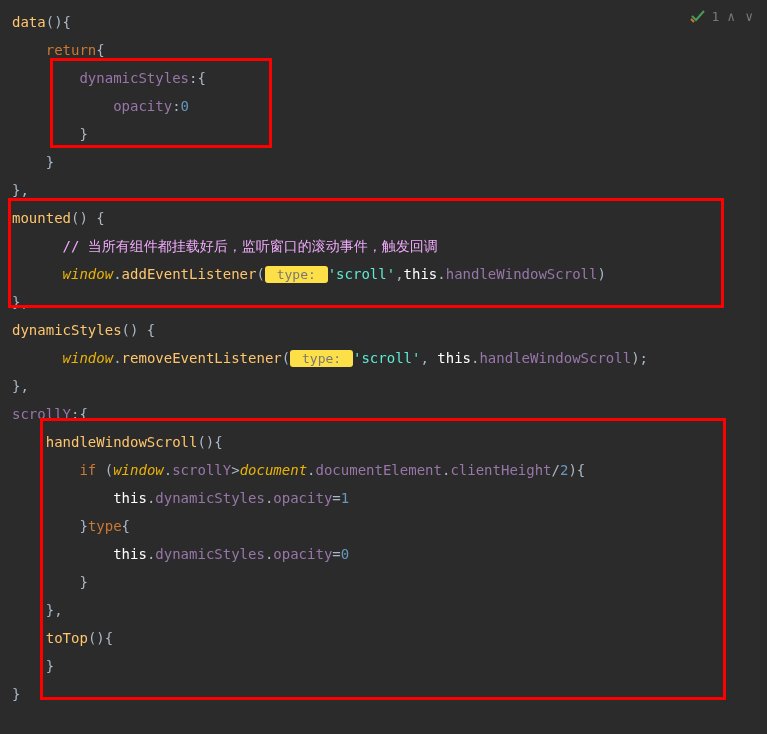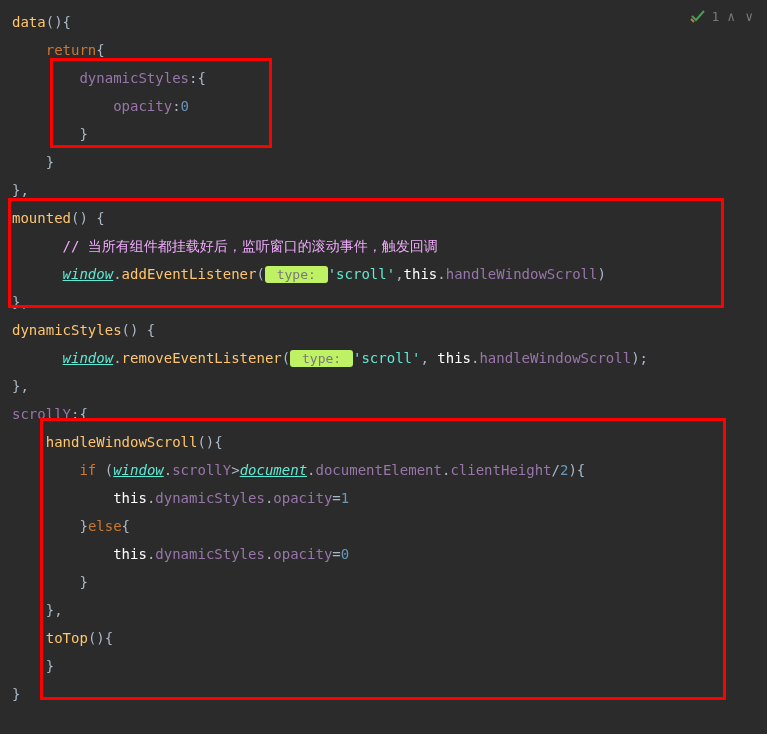--- a/index.html
+++ b/index.html
@@ -18,22 +18,22 @@
   line-height: 28px;
   position: relative;
 }
 .line { white-space: pre; height: 28px; }
 .kw { color: #cc7832; text-align: right; }
 .fn { color: #ffc66d; }
 .prop { color: #9876aa; }
 .str { color: #5eead4; }
 .num { color: #6897bb; }
 .comment { color: #f0abfc; }
-.objitalic { color: #5eead4; font-style: italic; text-decoration: underline; }
-.hintbox { background: #bef264; padding: 1px 4px; border-radius: 3px; color: #787878; font-size: 13px; }
+.objitalic { color: #eab308; font-style: italic; }
+.hintbox { background: #fde047; padding: 1px 4px; border-radius: 3px; color: #787878; font-size: 13px; }
 .punct { color: #a9b7c6; }
 .this { color: #ffffff; }
 .redbox {
   position: absolute;
   border: 3px solid #ff0000;
   pointer-events: none;
 }
 .topbar {
   position: absolute;
   top: 8px;
@@ -78,21 +78,21 @@
 <div class="line">      <span class="comment">// 当所有组件都挂载好后，监听窗口的滚动事件，触发回调</span></div>
 <div class="line">      <span class="objitalic">window</span><span class="punct">.</span><span class="fn">addEventListener</span><span class="punct">(</span><span class="hintbox"> type: </span><span class="str">'scroll'</span><span class="punct">,</span><span class="this">this</span><span class="punct">.</span><span class="prop">handleWindowScroll</span><span class="punct">)</span></div>
 <div class="line"><span class="punct">},</span></div>
 <div class="line"><span class="fn">dynamicStyles</span><span class="punct">() {</span></div>
 <div class="line">      <span class="objitalic">window</span><span class="punct">.</span><span class="fn">removeEventListener</span><span class="punct">(</span><span class="hintbox"> type: </span><span class="str">'scroll'</span><span class="punct">, </span><span class="this">this</span><span class="punct">.</span><span class="prop">handleWindowScroll</span><span class="punct">);</span></div>
 <div class="line"><span class="punct">},</span></div>
 <div class="line"><span class="prop">scrollY</span><span class="punct">:{</span></div>
 <div class="line">    <span class="fn">handleWindowScroll</span><span class="punct">(){</span></div>
 <div class="line">        <span class="kw">if </span><span class="punct">(</span><span class="objitalic">window</span><span class="punct">.</span><span class="prop">scrollY</span><span class="punct">&gt;</span><span class="objitalic">document</span><span class="punct">.</span><span class="prop">documentElement</span><span class="punct">.</span><span class="prop">clientHeight</span><span class="punct">/</span><span class="num">2</span><span class="punct">){</span></div>
 <div class="line">            <span class="this">this</span><span class="punct">.</span><span class="prop">dynamicStyles</span><span class="punct">.</span><span class="prop">opacity</span><span class="punct">=</span><span class="num">1</span></div>
-<div class="line">        <span class="punct">}</span><span class="kw">else</span><span class="punct">{</span></div>
+<div class="line">        <span class="punct">}</span><span class="kw">type</span><span class="punct">{</span></div>
 <div class="line">            <span class="this">this</span><span class="punct">.</span><span class="prop">dynamicStyles</span><span class="punct">.</span><span class="prop">opacity</span><span class="punct">=</span><span class="num">0</span></div>
 <div class="line">        <span class="punct">}</span></div>
 <div class="line">    <span class="punct">},</span></div>
 <div class="line">    <span class="fn">toTop</span><span class="punct">(){</span></div>
 <div class="line">    <span class="punct">}</span></div>
 <div class="line"><span class="punct">}</span></div>
 </div>
 
 <div class="redbox" style="top:58px; left:50px; width:222px; height:90px;"></div>
 <div class="redbox" style="top:198px; left:8px; width:716px; height:110px;"></div>

